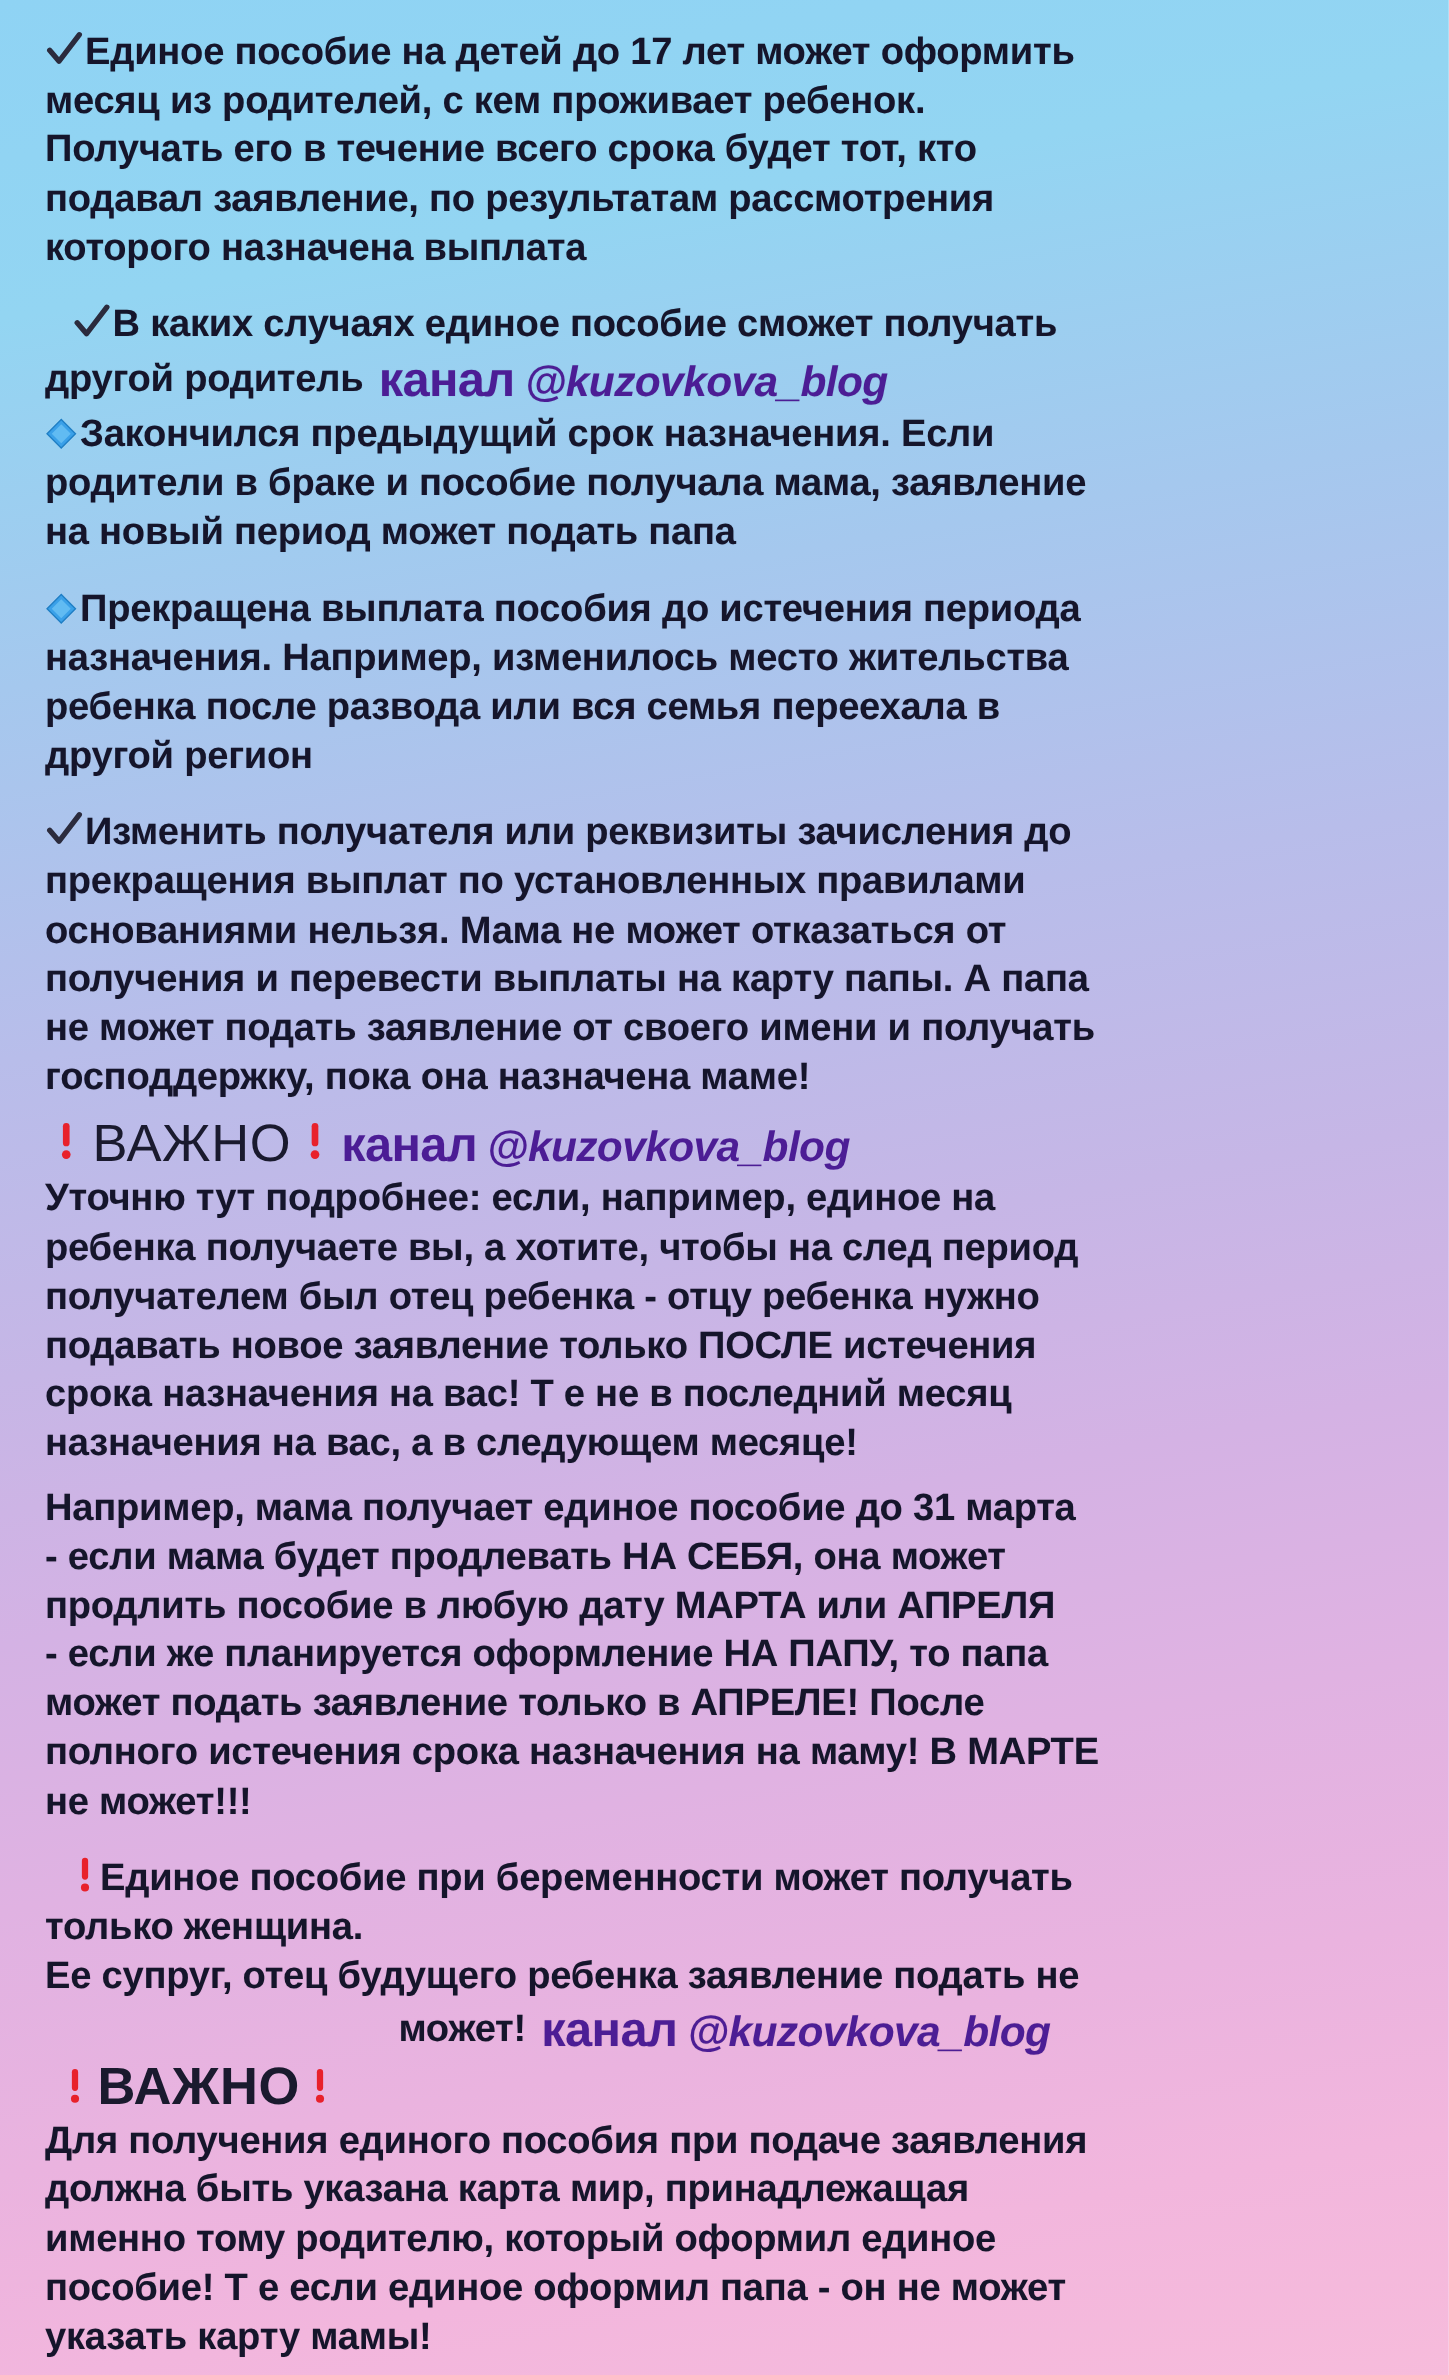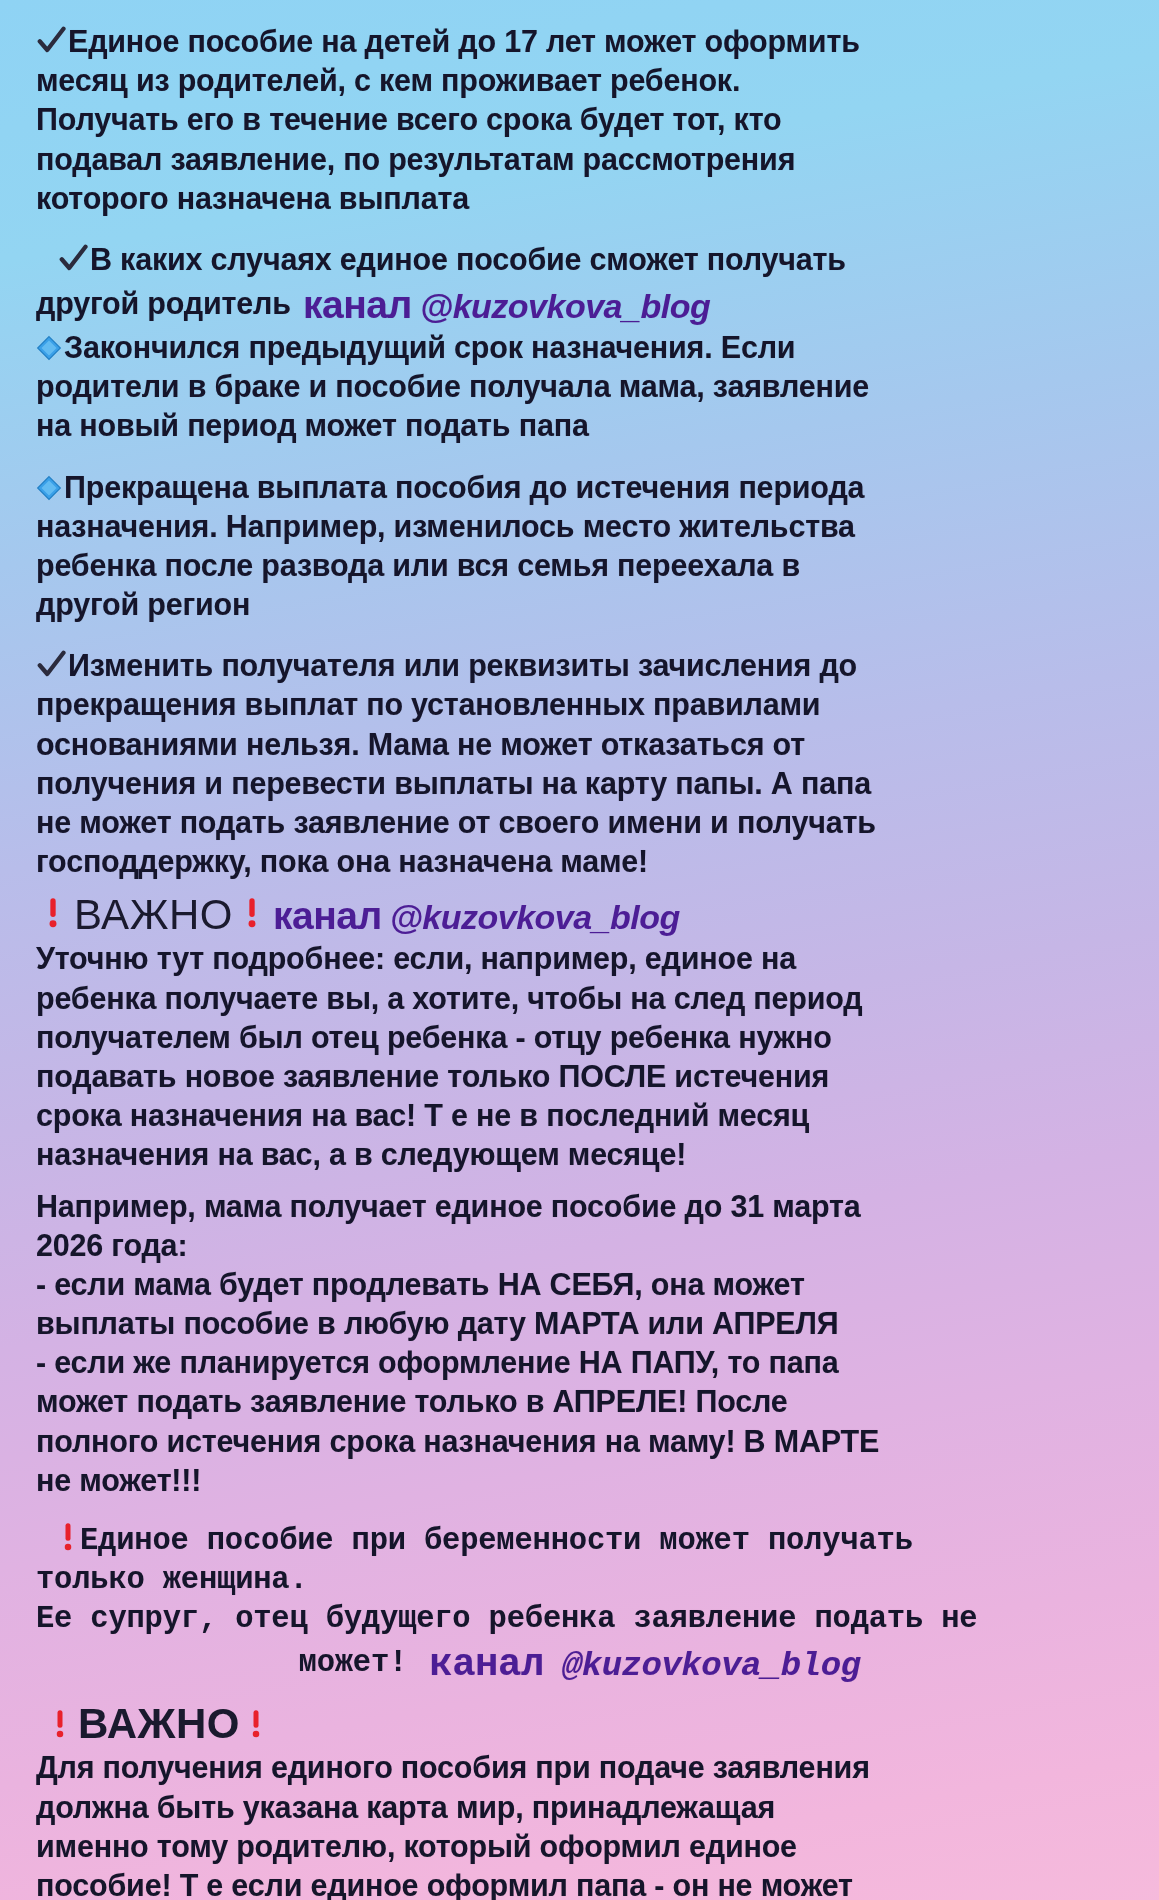--- a/index.html
+++ b/index.html
@@ -192,30 +192,29 @@
     <p class="para">Уточню тут подробнее: если, например, единое на</p>
     <p class="para">ребенка получаете вы, а хотите, чтобы на след период</p>
     <p class="para">получателем был отец ребенка - отцу ребенка нужно</p>
     <p class="para">подавать новое заявление только ПОСЛЕ истечения</p>
     <p class="para">срока назначения на вас! Т е не в последний месяц</p>
     <p class="para">назначения на вас, а в следующем месяце!</p>
   </div>
 
   <div class="block">
     <p class="para">Например, мама получает единое пособие до 31 марта</p>
-    <p class="para">2026 года:</p>
     <p class="para"> - если мама будет продлевать НА СЕБЯ, она может</p>
-    <p class="para">выплаты пособие в любую дату МАРТА или АПРЕЛЯ</p>
+    <p class="para">продлить пособие в любую дату МАРТА или АПРЕЛЯ</p>
     <p class="para"> - если же планируется оформление НА ПАПУ, то папа</p>
     <p class="para">может подать заявление только в АПРЕЛЕ! После</p>
     <p class="para">полного истечения срока назначения на маму! В МАРТЕ</p>
     <p class="para">не может!!!</p>
   </div>
 
-  <div class="block" style="margin-bottom:18px;font-family:Liberation Mono, monospace;">
+  <div class="block" style="margin-bottom:2px;">
     <p class="para indent">
       <span class="icon-excl">
         <svg width="20" height="30" viewBox="0 0 12 24">
             <rect x="4" y="1" width="4" height="14" rx="2" fill="#e8212b"></rect>
             <circle cx="6" cy="20" r="2.6" fill="#e8212b"></circle>
           </svg>
       </span><span>Единое пособие при беременности может получать</span>
     </p>
     <p class="para">только женщина.</p>
     <p class="para">Ее супруг, отец будущего ребенка заявление подать не</p>

